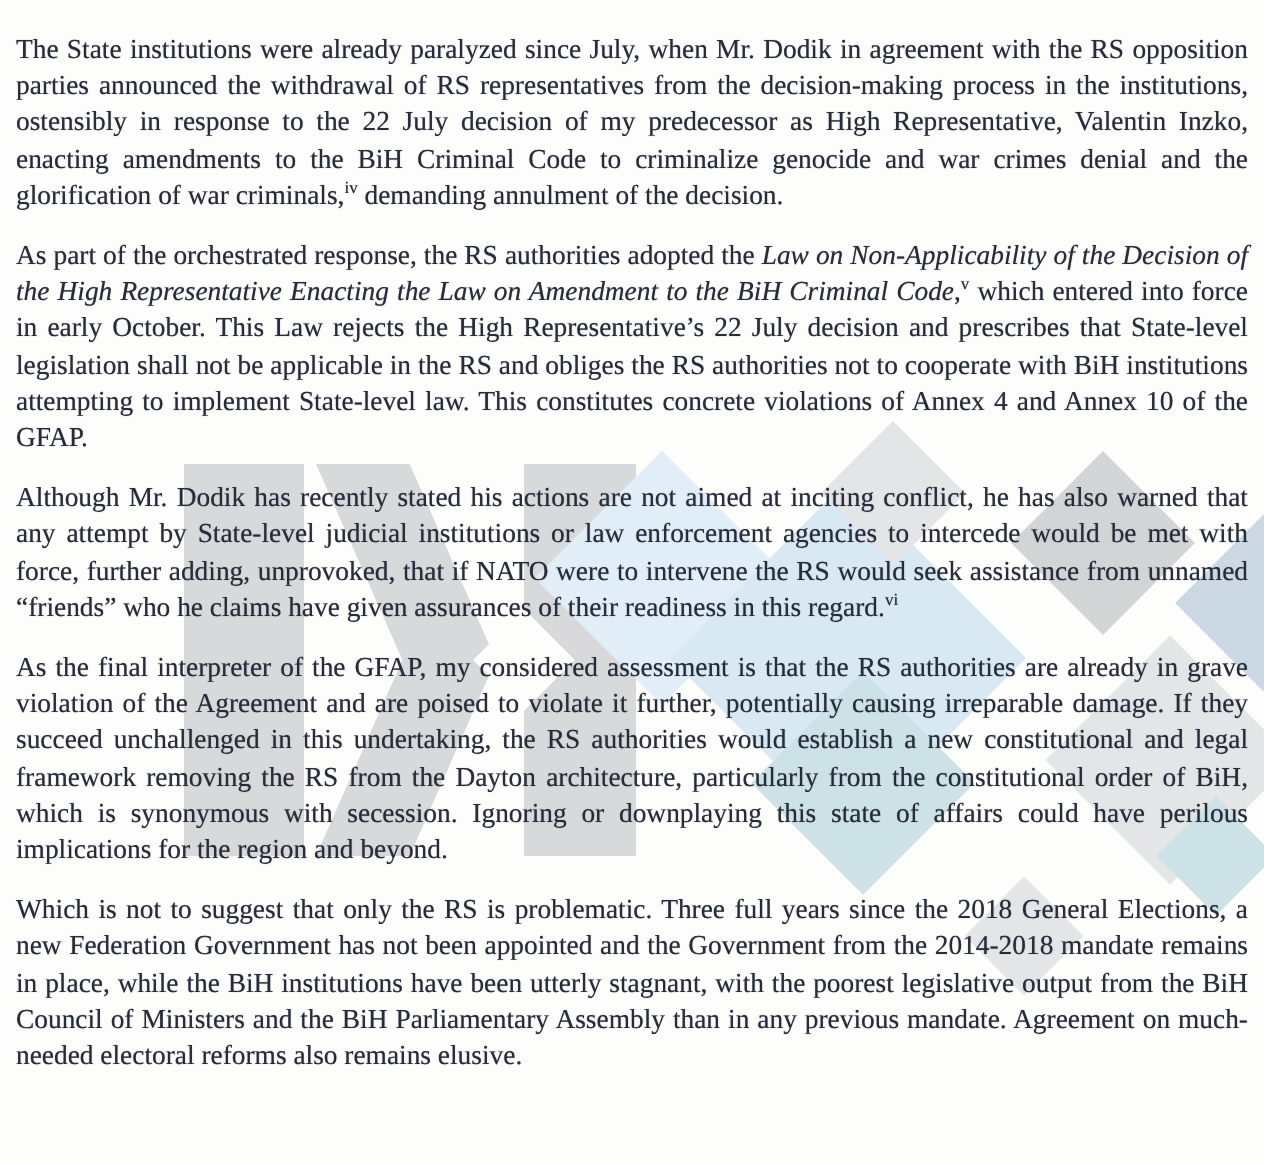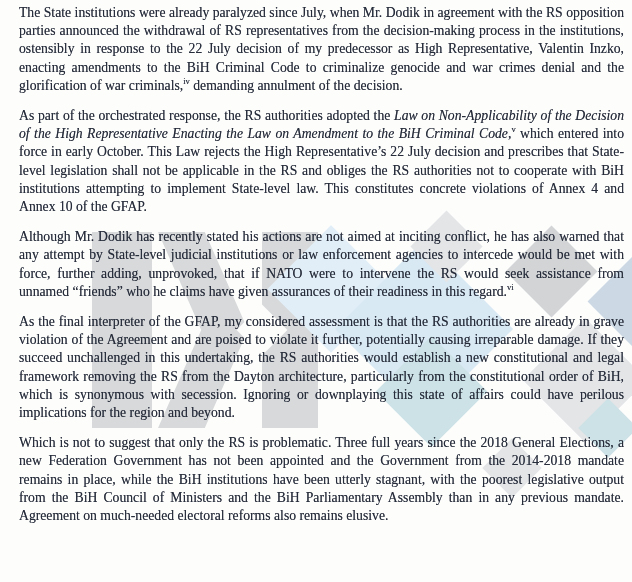--- a/index.html
+++ b/index.html
@@ -31,26 +31,25 @@
   .wm-gray-a     { left: 519px; top: 239px; width: 65px;  height: 65px;  background: var(--wm-gray2); }
   .wm-gray-b     { left: 541px; top: 336px; width: 88px;  height: 88px;  background: var(--wm-faint); }
   .wm-bluegray   { left: 601px; top: 269px; width: 65px;  height: 65px;  background: var(--wm-bluegray); }
   .wm-teal-small { left: 587px; top: 407px; width: 42px;  height: 42px;  background: var(--wm-teal); }
   .wm-faint-e    { left: 491px; top: 447px; width: 42px;  height: 42px;  background: var(--wm-faint); }
 
   
   .doc {
     position: relative;
     z-index: 2;
-    padding: 4px 8px 0 8px;
+    padding: 16px 8px 0 8px;
     color: var(--text-color, #262c3a);
     font-size: 13.7px;
     line-height: 18.2px;
     text-shadow: 0 0 0.5px rgba(38, 44, 58, 0.6);
-    margin-left: 11px;
   }
   .doc p.para {
     margin: 0 0 12px 0;
     text-align: justify;
   }
   .doc p.para:last-child { margin-bottom: 0; }
   .doc sup {
     font-size: 8.5px;
     line-height: 0;
     vertical-align: super;

